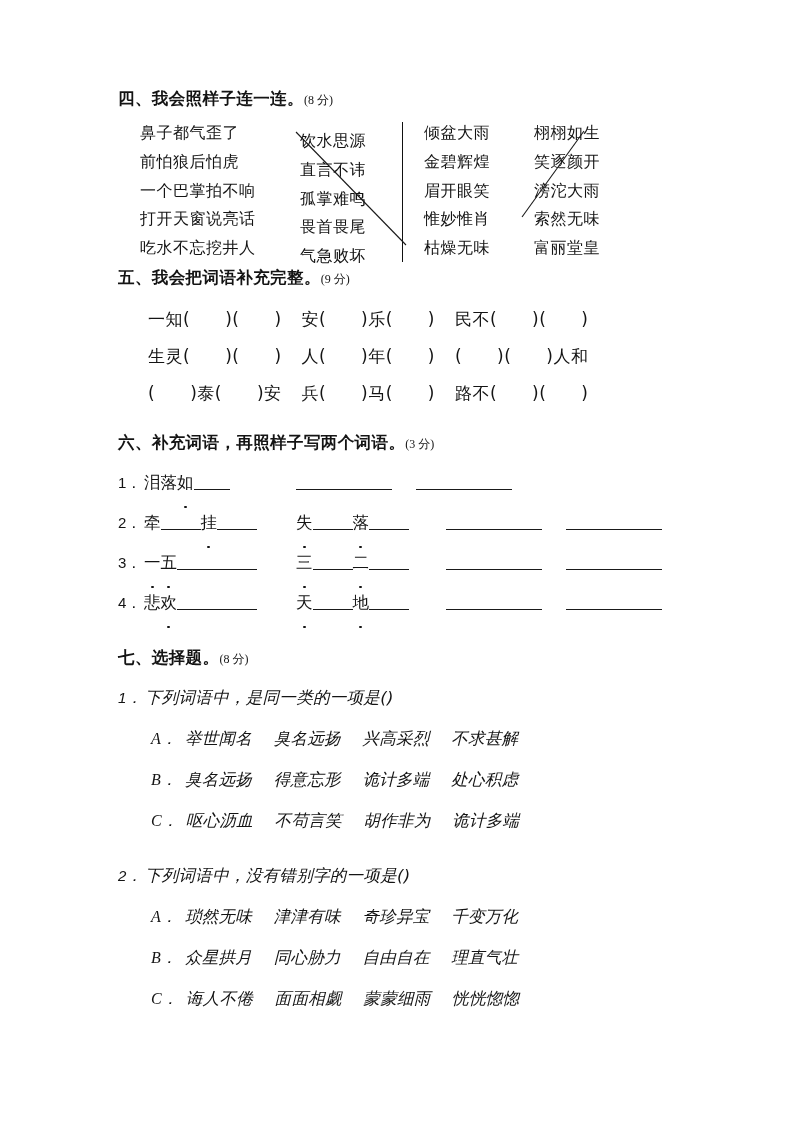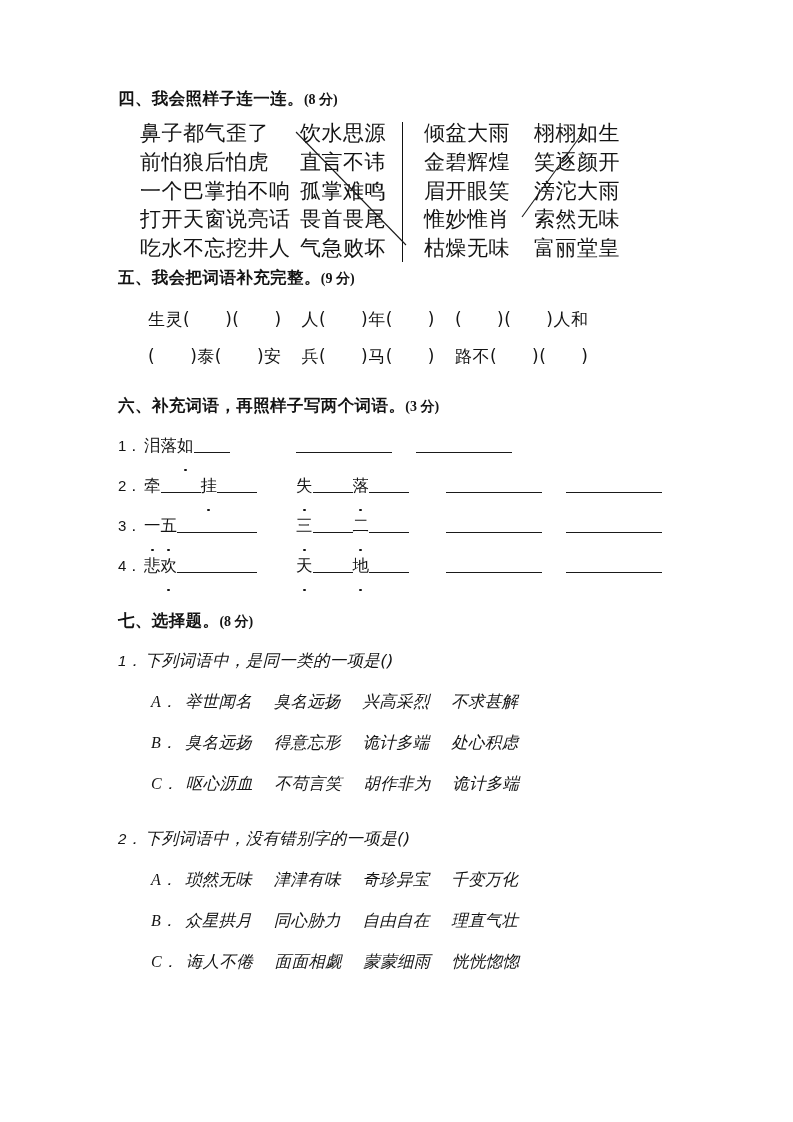--- a/index.html
+++ b/index.html
@@ -31,22 +31,22 @@
   
   .sec-head {
     font-size: 16.5px;
     font-weight: bold;
     letter-spacing: 0.4px;
     margin: 0;
     white-space: nowrap;
     line-height: 1.3;
   }
   .sec-head .pts {
-    font-weight: bold;
-    font-size: 14px;
+    font-weight: normal;
+    font-size: 12px;
     font-family: "Liberation Serif", serif;
     letter-spacing: 0;
   }
 
   
   .match-block {
     position: relative;
     margin-top: 10px;
     height: 148px;
   }
@@ -55,25 +55,25 @@
     top: 0;
     display: flex;
   }
   .match-group.left  { left: 22px; }
   .match-group.right { left: 306px; justify-content: flex-end; }
   .match-col {
     display: flex;
     flex-direction: column;
   }
   .match-col.l1 { width: 160px; }
-  .match-col.l2 { width: 108px; }
+  .match-col.l2 { width: 108px; margin-top: 8px; }
   .match-col.r1 { width: 110px; }
   .match-col.r2 { width: 110px; }
   .mw {
-    font-size: 21px;
+    font-size: 16px;
     line-height: 28.6px;
     height: 28.6px;
     white-space: nowrap;
     font-family: Liberation Sans, sans-serif;
     letter-spacing: 0.5px;
   }
   .divider {
     position: absolute;
     left: 284px;
     top: 3px;
@@ -225,20 +225,25 @@
     <svg class="link-svg" viewBox="0 0 570 148">
       <line x1="178" y1="13" x2="288" y2="126" stroke="#1a1a1a" stroke-width="1.1"></line>
       <line x1="404" y1="98" x2="466" y2="12" stroke="#1a1a1a" stroke-width="1.1"></line>
     </svg>
   </div>
 
   <div class="sec-head"><span>五、我会把词语补充完整。</span><span class="pts">(9 分)</span></div>
 
   <div class="sec5-rows">
     <div class="brk-row">
+      <span class="grp">一知(　　)(　　)</span>
+      <span class="grp">安(　　)乐(　　)</span>
+      <span class="grp">民不(　　)(　　)</span>
+    </div>
+    <div class="brk-row">
       <span class="grp">生灵(　　)(　　)</span>
       <span class="grp">人(　　)年(　　)</span>
       <span class="grp">(　　)(　　)人和</span>
     </div>
     <div class="brk-row">
       <span class="grp">(　　)泰(　　)安</span>
       <span class="grp">兵(　　)马(　　)</span>
       <span class="grp">路不(　　)(　　)</span>
     </div>
   </div>

